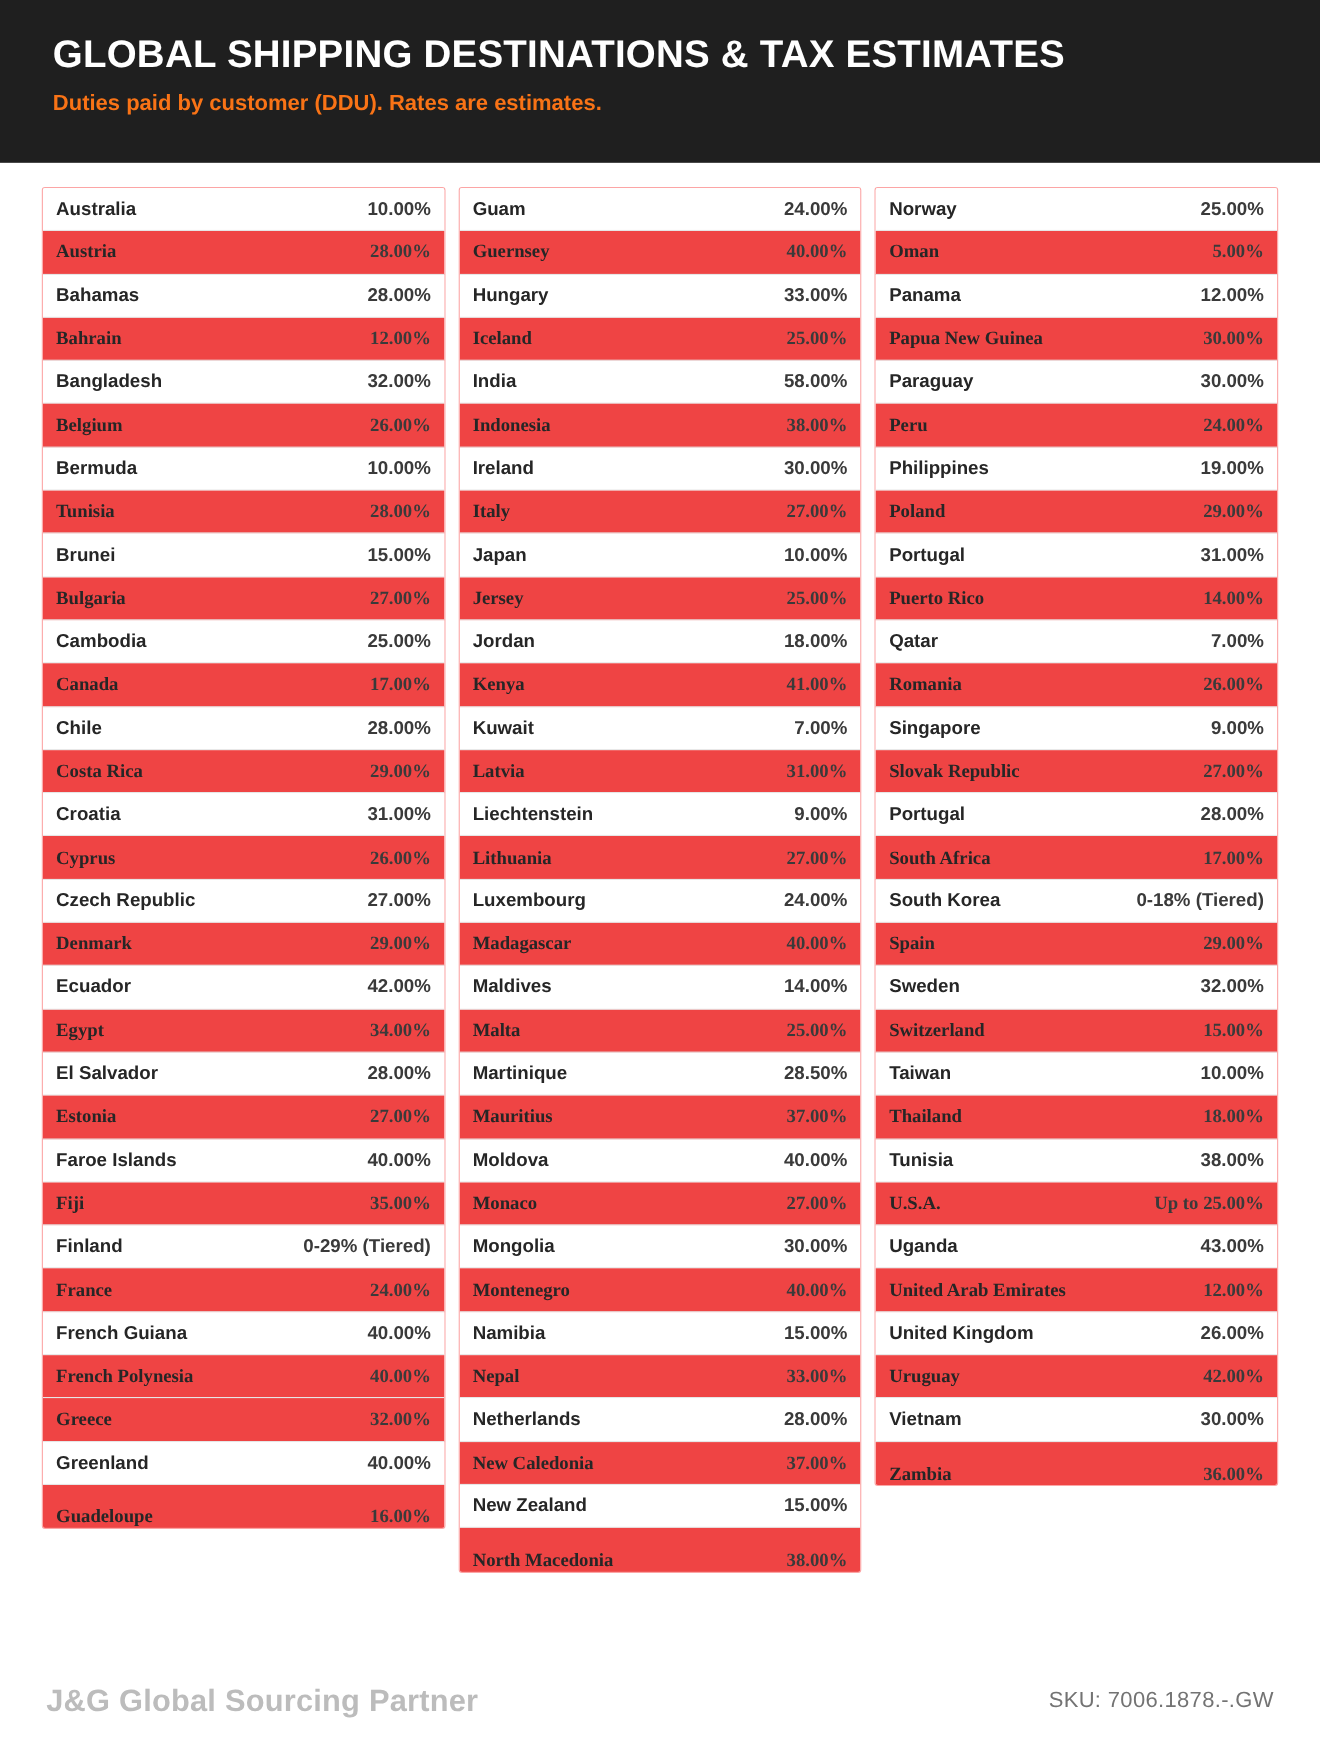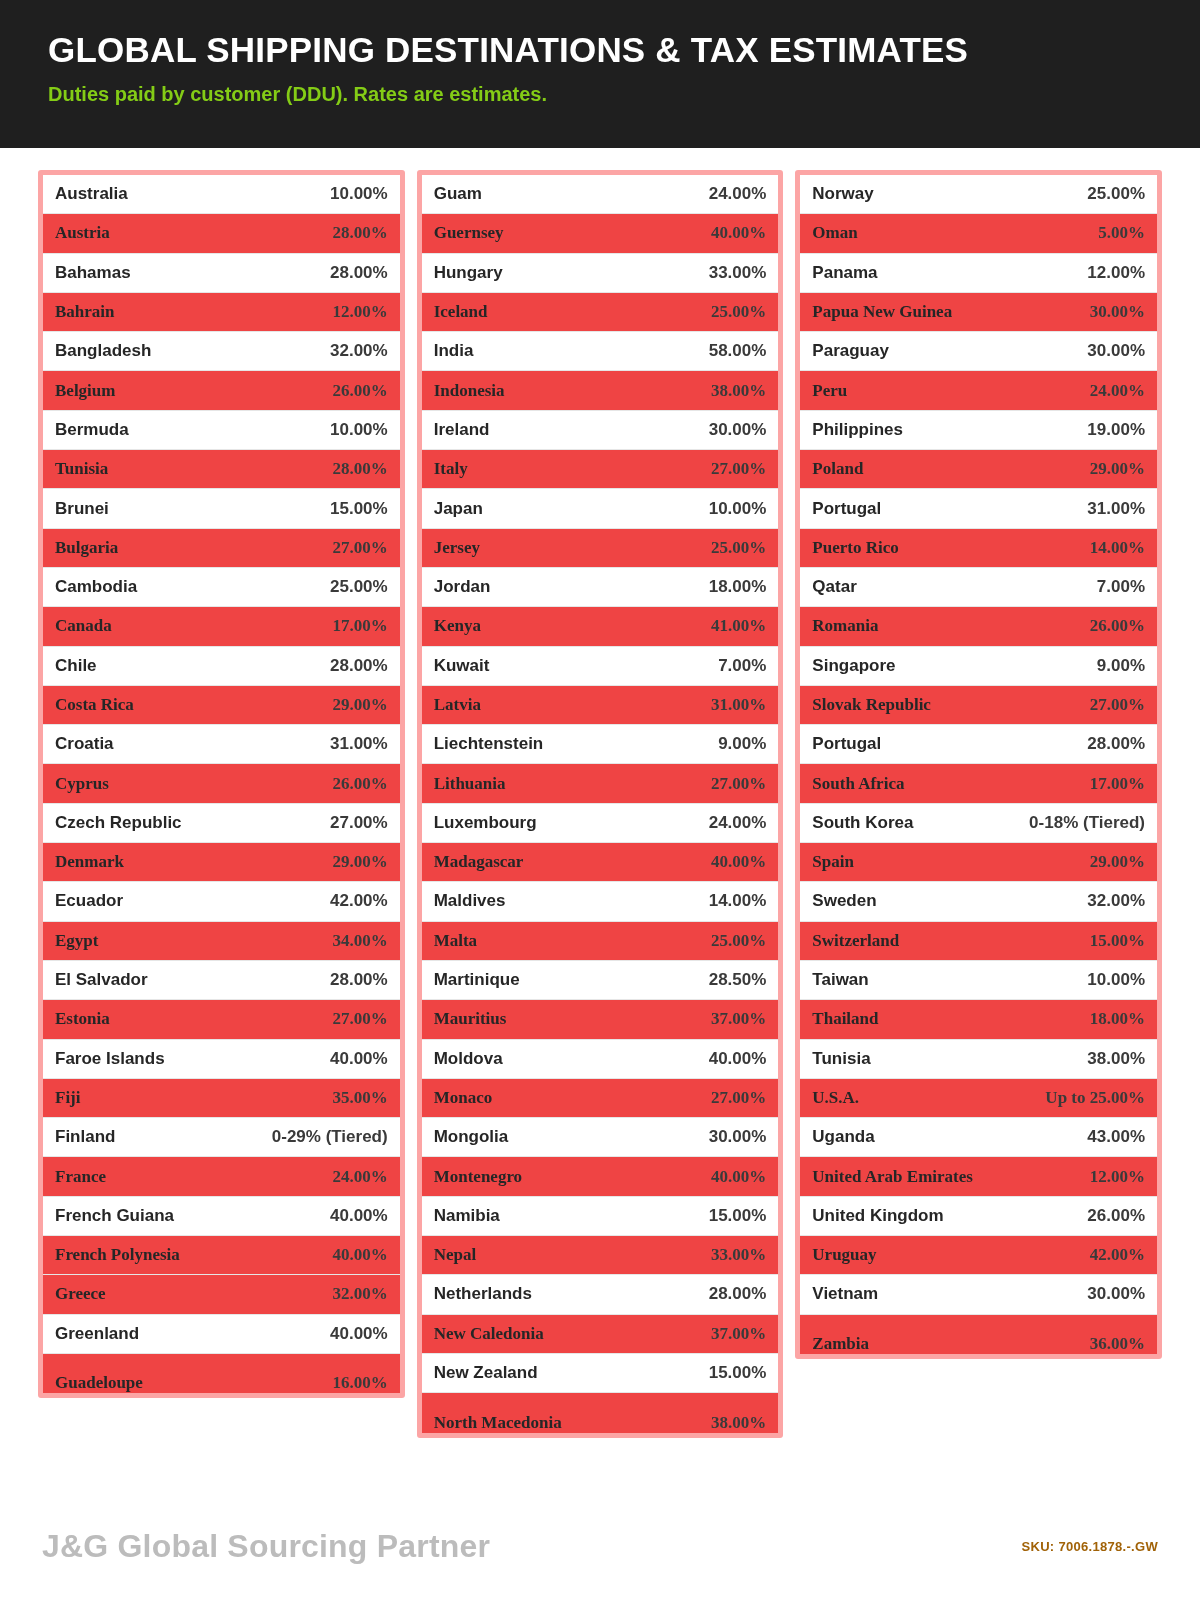--- a/index.html
+++ b/index.html
@@ -26,34 +26,34 @@
     font-weight: bold;
     letter-spacing: 0.2px;
     line-height: 1.15;
     margin: 0 0 12px 0;
     text-transform: uppercase;
     white-space: nowrap;
   }
   .header-subtitle {
     font-size: 20px;
     font-weight: bold;
-    color: #84cc16;
+    color: #f97316;
     margin: 0;
     line-height: 1.2;
   }
   .content {
     padding: 22px 38px 0 38px;
     display: flex;
     gap: 12px;
     align-items: flex-start;
   }
   .column {
     flex: 1 1 0;
     min-width: 0;
-    border: 5px solid #fca5a5;
+    border: 1px solid #fca5a5;
     border-radius: 3px;
     overflow: hidden;
     background: #fff;
   }
   .row {
     display: flex;
     align-items: center;
     justify-content: space-between;
     padding: 0 12px;
     height: 39.3px;
@@ -90,29 +90,29 @@
     right: 0;
     bottom: 0;
     height: 108px;
     padding: 0 42px;
     display: flex;
     align-items: center;
     justify-content: space-between;
     background: #ffffff;
   }
   .footer-brand {
-    font-size: 32px;
+    font-size: 28px;
     font-weight: bold;
     color: #bcbcbc;
     letter-spacing: 0.2px;
   }
   .footer-sku {
-    font-size: 13px;
-    font-weight: bold;
-    color: #a16207;
+    font-size: 20px;
+    font-weight: normal;
+    color: #737373;
     letter-spacing: 0.3px;
   }
 </style>
 </head>
 <body>
 
 <div class="header">
   <h1 class="header-title">GLOBAL SHIPPING DESTINATIONS &amp; TAX ESTIMATES</h1>
   <p class="header-subtitle">Duties paid by customer (DDU). Rates are estimates.</p>
 </div>

